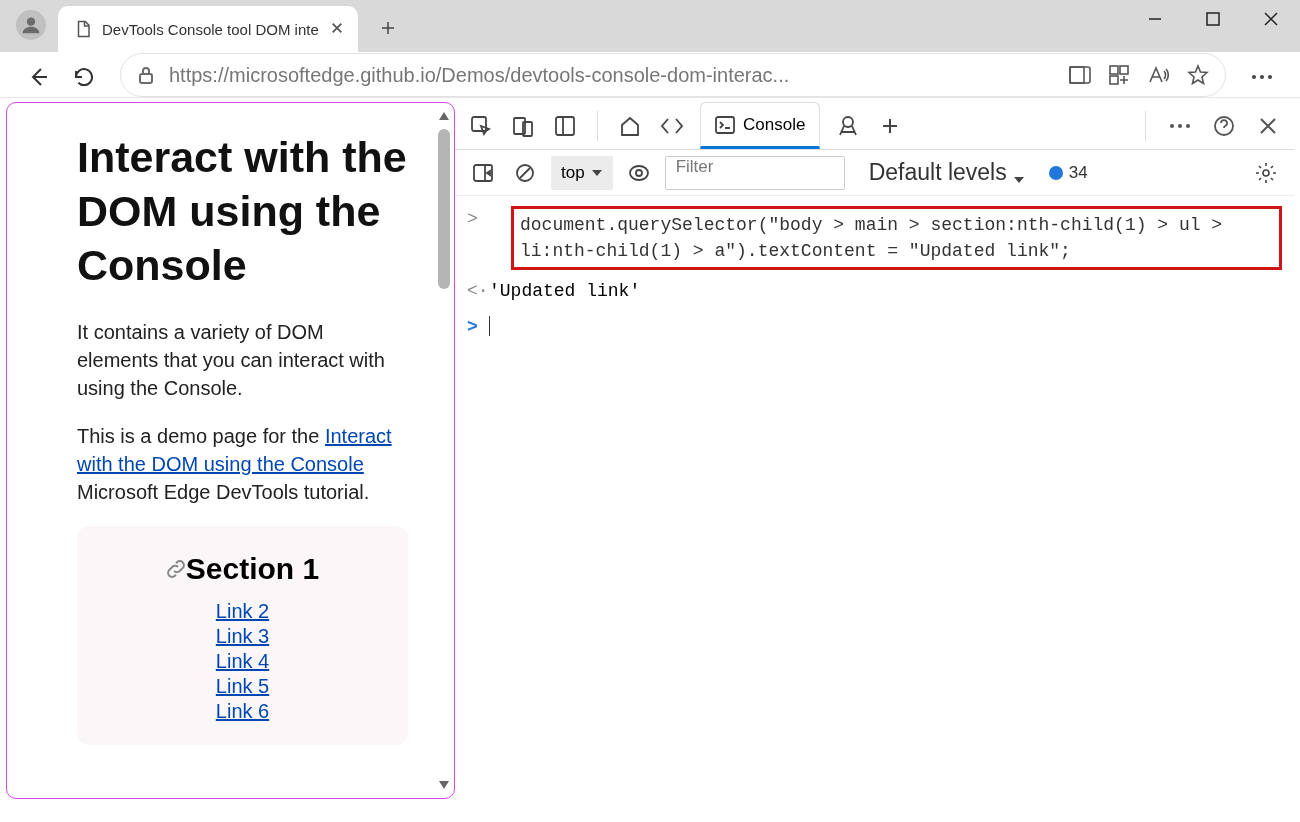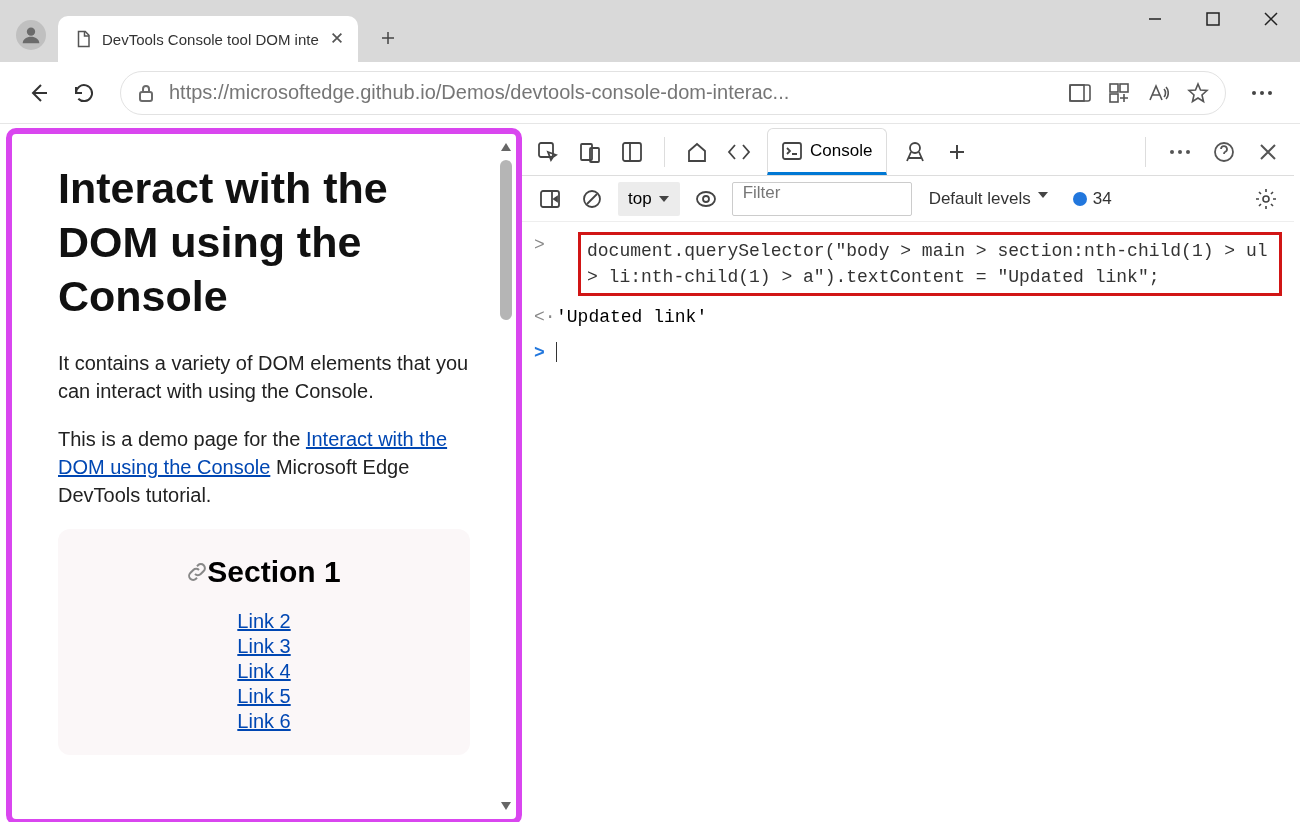--- a/index.html
+++ b/index.html
@@ -1,70 +1,70 @@
 <!DOCTYPE html>
 <html><head>
 <meta charset="utf-8">
 <style>
   * { box-sizing: border-box; margin: 0; padding: 0; }
   body { font-family: "Segoe UI", Arial, sans-serif; background: #fff; width: 1300px; height: 822px; overflow: hidden; }
 
   
-  .titlebar { height: 62px; background: #d9d9d9; display: flex; align-items: flex-end; padding-left: 10px; position: relative; }
+  .titlebar { height: 52px; background: #d9d9d9; display: flex; align-items: flex-end; padding-left: 10px; position: relative; }
   .avatar { width: 30px; height: 30px; background: #c0c0c0; border-radius: 50%; margin: 0 12px 12px 6px; display:flex;align-items:center;justify-content:center;}
   .avatar svg { width:20px;height:20px;fill:#6b6b6b;}
   .tab { background: #fff; height: 46px; border-radius: 10px 10px 0 0; display: flex; align-items: center; padding: 0 12px 0 16px; min-width: 300px; gap: 10px; }
   .tab .doc-icon { width:18px;height:18px; }
   .tab-title { font-size: 15px; color: #333; flex:1; white-space:nowrap; overflow:hidden; text-overflow:ellipsis; }
   .tab-close { width:16px;height:16px; color:#555; cursor:pointer;}
   .new-tab { width:36px;height:36px;display:flex;align-items:center;justify-content:center;margin:0 0 6px 12px; color:#444;}
   .win-controls { position:absolute; right:0; top:0; display:flex; height:38px;}
   .win-btn { width:58px; display:flex;align-items:center;justify-content:center; color:#222;}
 
   
-  .urlrow { height: 62px; background:#fff; display:flex; align-items:center; padding:8px 18px; gap:6px; border-bottom:1px solid #e6e6e6;}
+  .urlrow { height: 46px; background:#fff; display:flex; align-items:flex-end; padding:0 18px; gap:6px; border-bottom:1px solid #e6e6e6;}
   .nav-btn { width:40px;height:40px;display:flex;align-items:center;justify-content:center;color:#333; border-radius:6px;}
   .urlbar { flex:1; height:44px; border:1px solid #e2e2e2; border-radius:22px; display:flex; align-items:center; padding:0 16px; gap:14px; margin:0 10px;}
   .lock-icon { color:#6b6b6b; }
   .url-text { font-size:20px; color:#767676; flex:1; white-space:nowrap; overflow:hidden; text-overflow:ellipsis;}
   .url-icons { display:flex; gap:18px; color:#555; align-items:center;}
   .more-btn { width:40px;height:40px;display:flex;align-items:center;justify-content:center;color:#444;}
 
   
   .split { display:flex; height: calc(822px - 55px - 62px); }
 
   
-  .page-pane { width: 516px; position:relative; background:#fff; border:6px solid #d946ef; border-radius:10px; margin:4px 0 4px 6px; overflow:hidden;}
+  .page-pane { width: 449px; position:relative; background:#fff; border:1px solid #d946ef; border-radius:10px; margin:4px 0 4px 6px; overflow:hidden;padding-left:24px;}
   .page-scroll { position:absolute; right:2px; top:4px; bottom:4px; width:16px; }
   .scroll-arrow { position:absolute; left:0;width:16px;height:18px;display:flex;align-items:center;justify-content:center;color:#666;}
   .scroll-thumb { position:absolute; top:22px; left:2px; width:12px; height:160px; background:#b5b5b5; border-radius:6px;}
   .page-content { padding: 28px 46px; }
   .page-content h1 { font-size:43px; font-weight:700; line-height:1.25; margin-bottom:26px; color:#111;}
   .page-content p { font-size:20px; color:#222; margin-bottom:20px; line-height:1.4;}
   .page-content a.inline { color:#0047b3; text-decoration:underline;}
   .section { background:#fbf7f8; border-radius:12px; padding:26px 20px 20px; text-align:center; margin-top:8px;}
-  .section-h { font-size:30px; font-weight:700; display:inline-flex; align-items:center; margin-bottom:19px;}
+  .section-h { font-size:30px; font-weight:700; display:inline-flex; align-items:center; margin-bottom:12px;}
   .link-list { list-style:none; }
   .link-list li { margin:2px 0; }
   .link-list a { font-size:20px; color:#0047b3; text-decoration:underline;}
   .red-box-link { border:3px solid #d11515; display:inline-block; padding:2px 8px;}
 
   
   .devtools { flex:1; background:#fff; display:flex; flex-direction:column; margin:4px 6px 4px 0;}
   .dt-tabs { height:48px; display:flex; align-items:center; gap:14px; padding:0 12px; border-bottom:1px solid #ddd;}
   .dt-icon { width:28px;height:28px;display:flex;align-items:center;justify-content:center;color:#444;}
   .dt-sep { width:1px;height:30px;background:#ddd;margin:0 4px;}
   .dt-tab-console { display:flex;align-items:center;gap:8px; height:100%; padding:17px 14px; border:1px solid #ddd; border-bottom:3px solid #0078d4; border-radius:6px 6px 0 0; background:#fff; font-size:17px;}
   .dt-right { margin-left:auto; display:flex; align-items:center; gap:16px;}
 
   .dt-toolbar { height:46px; display:flex; align-items:center; gap:10px; padding:0 12px; border-bottom:1px solid #eee;}
   .tb-btn { width:32px;height:32px;display:flex;align-items:center;justify-content:center;color:#444;}
   .ctx-select { background:#ececec; height:34px; padding:0 10px; display:flex;align-items:center;gap:6px; font-size:17px; border-radius:2px;}
   .filter-input { height:34px; border:1px solid #ccc; border-radius:2px; padding:0 10px; font-size:17px; width:180px; color:#777;}
-  .levels { font-size:17px; color:#333; display:flex;align-items:flex-start;gap:6px; margin-left:7px;}
+  .levels { font-size:23px; color:#333; display:flex;align-items:flex-end;gap:6px; margin-left:14px;}
   .issue-badge { display:flex;align-items:center;gap:6px;margin-left:14px;}
   .issue-dot { width:14px;height:14px;border-radius:50%;background:#2277dd;}
   .issue-count { font-size:17px; color:#333;}
   .gear { margin-left:auto;}
 
   .console-body { padding:10px 12px 0 12px; font-family: Consolas, "Courier New", monospace; font-size:18px; line-height:1.45;}
   .code-red-box { border:3px solid #d11515; padding:3px 6px; margin-left:22px; }
   .prompt-row { display:flex; }
   .prompt-sym { color:#888; width:22px; flex-shrink:0;}
   .prompt-sym.blue { color:#2277dd; font-weight:bold;}

